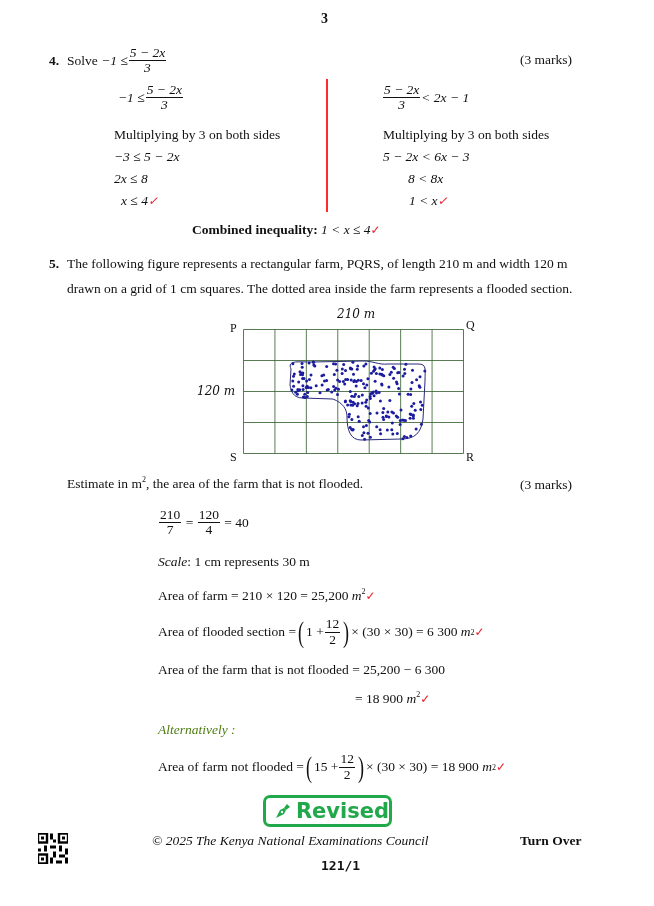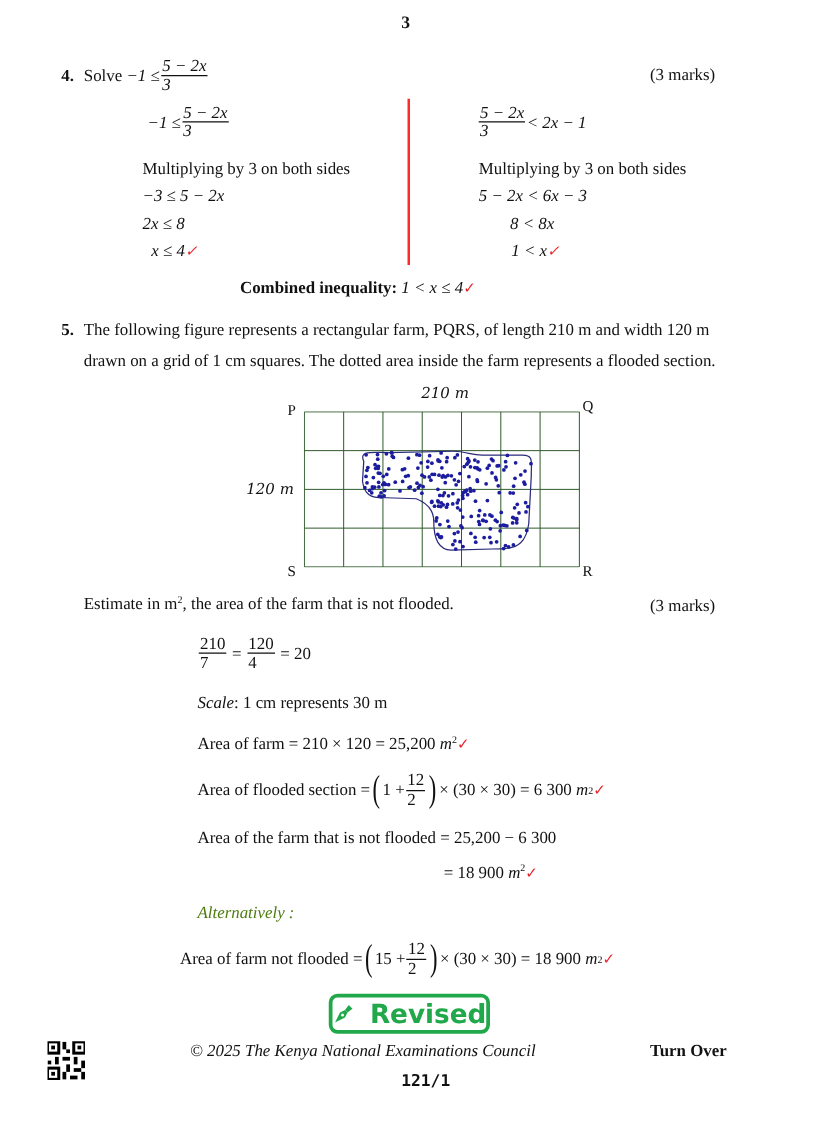--- a/index.html
+++ b/index.html
@@ -5,32 +5,32 @@
   html, body { margin: 0; padding: 0; }
   body {
     width: 654px; height: 906px; background: #ffffff; position: relative; overflow: hidden;
     font-family: "Liberation Serif", "DejaVu Serif", serif; color: #111; font-size: 13.5px;
   }
   .abs { position: absolute; white-space: nowrap; }
   .bold { font-weight: bold; }
   .it { font-style: italic; }
   .red { color: #4d7c0f; }
   .check { color: #e8222a; font-size: 12px; }
-  .frac { display: inline-flex; flex-direction: column; align-items: flex-start; vertical-align: middle; line-height: 1.05; margin: 0 1px; }
+  .frac { display: inline-flex; flex-direction: column; align-items: center; vertical-align: middle; line-height: 1.05; margin: 0 1px; }
   .frac .num { border-bottom: 1px solid #111; padding: 0 1px; }
   .frac .den { padding: 0 1px; }
   .row { display: flex; align-items: center; }
   .paren { font-size: 30px; font-weight: 100; line-height: 1; transform: scaleX(0.6); display: inline-block; }
   sup { font-size: 8px; }
   .vline { position: absolute; left: 326px; top: 79px; width: 2px; height: 133px; background: #ff2a2a; }
   .badge {
     position: absolute; left: 263px; top: 795px; width: 129px; height: 32px;
     border: 3px solid #20a84a; border-radius: 7px; color: #20a84a;
     font-family: "DejaVu Sans", sans-serif; font-weight: bold; font-size: 21px;
-    display: flex; align-items: center; justify-content: space-between; gap: 4px; box-sizing: border-box;
+    display: flex; align-items: center; justify-content: flex-end; gap: 4px; box-sizing: border-box;
   }
   .footer-copy { font-style: italic; font-size: 13.5px; }
   .footer-code { font-family: "DejaVu Sans Mono", monospace; font-weight: bold; font-size: 13px; }
   .qr { position: absolute; left: 38px; top: 833px; width: 30px; height: 31px; }
 </style>
 </head>
 <body>
 
 <div class="abs bold" style="left:321px;top:11px;font-size:14px;">3</div>
 
@@ -348,21 +348,21 @@
   <span class="frac">
       <span class="num">210</span>
       <span class="den">7</span>
     </span>
   <span>&nbsp;=&nbsp;</span>
   <span class="frac">
       <span class="num">120</span>
       <span class="den">4</span>
     </span>
   <span>&nbsp;</span>
-    <span>= 20</span>
+    <span>= 40</span>
 </div>
 <div class="abs" style="left:158px;top:554px;">
   <span class="it">Scale</span><span>: 1 cm represents 30 m</span>
 </div>
 
 <div class="abs" style="left:158px;top:587px;">
   <span>Area of farm = 210 × 120 = 25,200</span> <span class="it">m</span><sup>2</sup><span class="check">✓</span>
 </div>
 
 <div class="abs row" style="left:158px;top:617px;">
@@ -377,21 +377,21 @@
   <span>× (30 × 30) = 6 300</span>&nbsp;<span class="it">m</span><sup>2</sup><span class="check">✓</span>
 </div>
 
 <div class="abs" style="left:158px;top:662px;">Area of the farm that is not flooded = 25,200 − 6 300</div>
 <div class="abs" style="left:355px;top:690px;text-align:right;">
   <span>= 18 900</span> <span class="it">m</span><sup>2</sup><span class="check">✓</span>
 </div>
 
 <div class="abs it red" style="left:158px;top:722px;">Alternatively :</div>
 
-<div class="abs row" style="left:144px;top:752px;font-family:Liberation Serif, serif;">
+<div class="abs row" style="left:158px;top:752px;font-family:Liberation Serif, serif;">
   <span>Area of farm not flooded =</span>
   <span class="paren">(</span>
   <span>15 +</span>
   <span class="frac">
       <span class="num">12</span>
       <span class="den">2</span>
     </span>
   <span class="paren">)</span>
   <span>× (30 × 30) = 18 900</span>&nbsp;<span class="it">m</span><sup>2</sup><span class="check">✓</span>
 </div>

